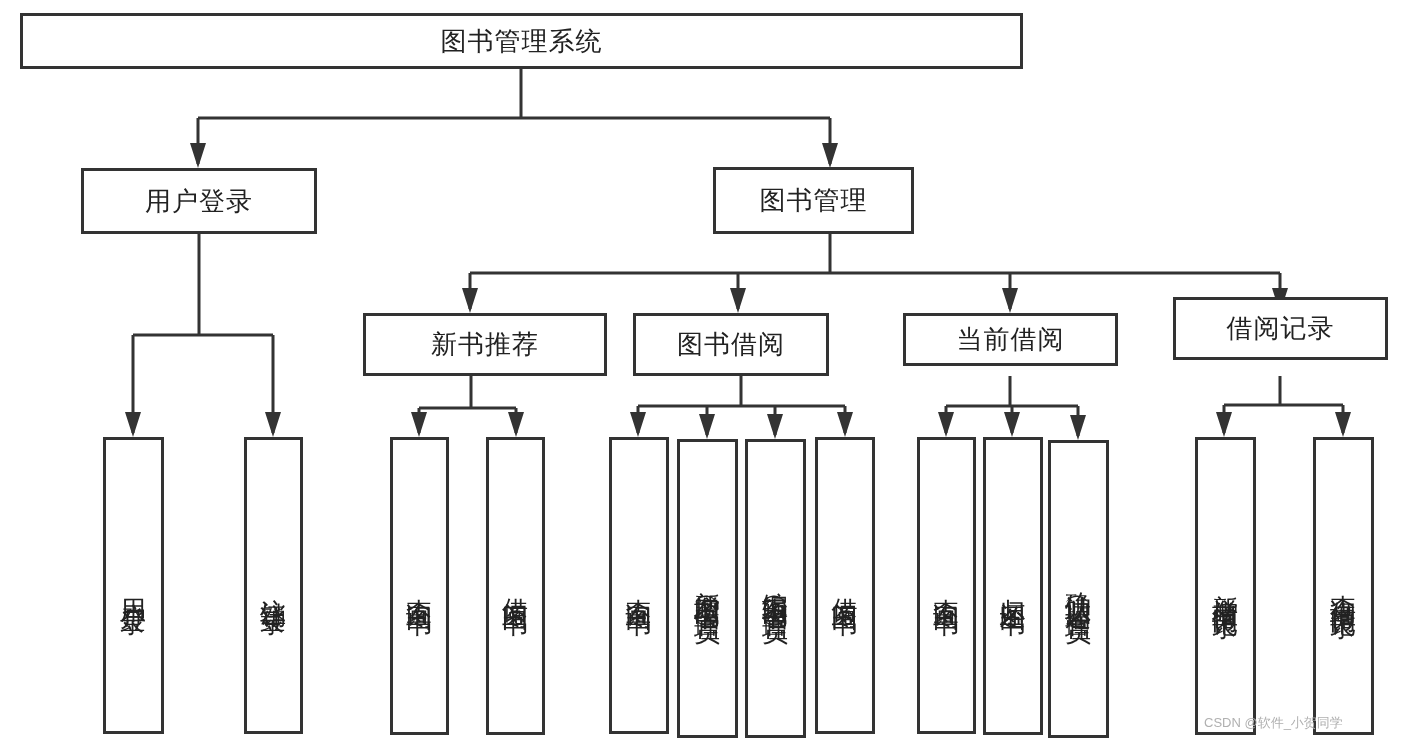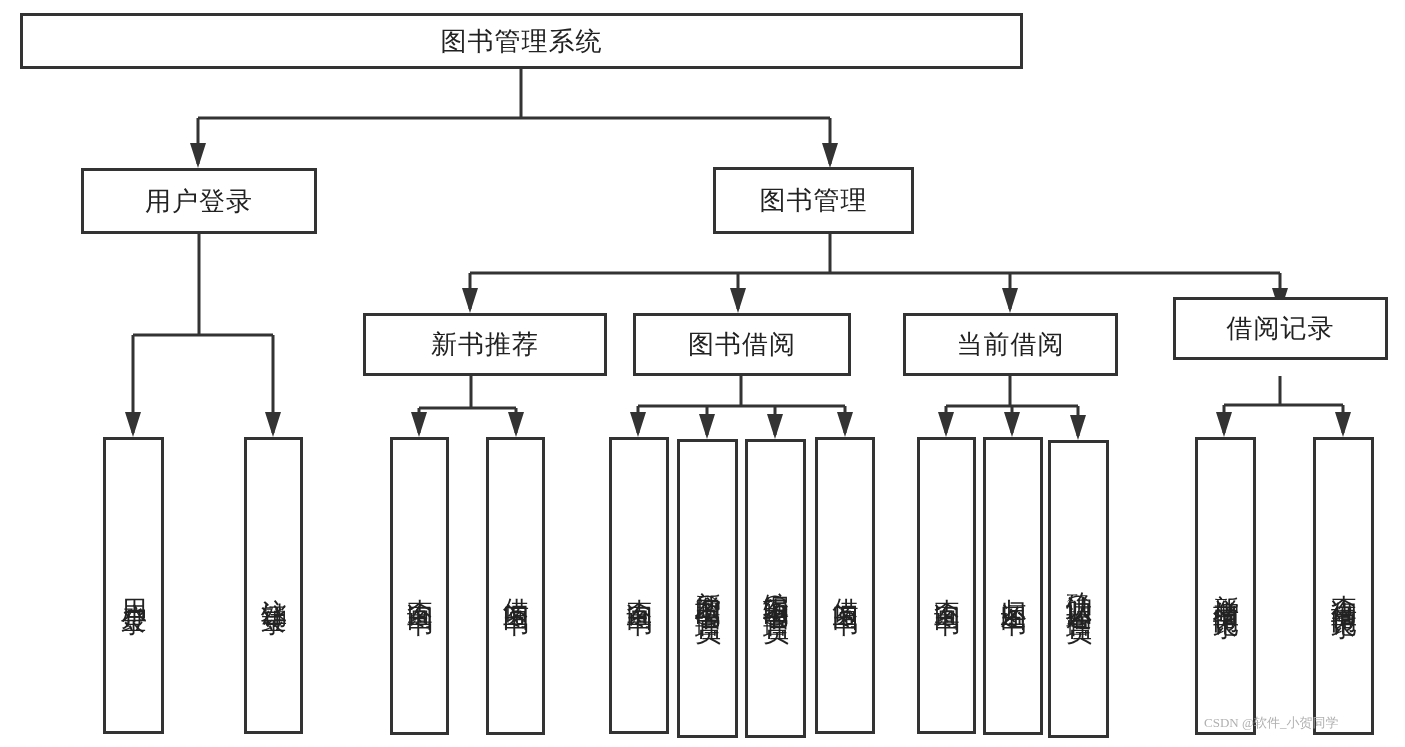--- a/index.html
+++ b/index.html
@@ -1,21 +1,21 @@
 <!DOCTYPE html>
 <html><head>
 <meta charset="utf-8">
 <style>
   html, body { margin: 0; padding: 0; background: #ffffff; }
   .canvas {
     position: relative;
     width: 1405px;
     height: 747px;
     background: #ffffff;
-    font-family: Liberation Serif, serif;
+    font-family: Liberation Sans, sans-serif;
     overflow: hidden;
   }
   svg.connectors {
     position: absolute;
     left: 0; top: 0;
     width: 1405px; height: 747px;
     z-index: 1;
   }
   .node {
     position: absolute;
@@ -81,24 +81,24 @@
   <div class="node h-node" style="left:81px; top:168px; width:236px; height:66px;">
     <span>用户登录</span>
   </div>
   <div class="node h-node" style="left:713px; top:167px; width:201px; height:67px;">
     <span>图书管理</span>
   </div>
 
   <div class="node h-node" style="left:363px; top:313px; width:244px; height:63px;">
     <span>新书推荐</span>
   </div>
-  <div class="node h-node" style="left:633px; top:313px; width:218px; height:63px;">
+  <div class="node h-node" style="left:633px; top:313px; width:196px; height:63px;">
     <span>图书借阅</span>
   </div>
-  <div class="node h-node" style="left:903px; top:313px; width:215px; height:63px;">
+  <div class="node h-node" style="left:903px; top:313px; width:215px; height:53px;">
     <span>当前借阅</span>
   </div>
   <div class="node h-node" style="left:1173px; top:297px; width:215px; height:63px;">
     <span>借阅记录</span>
   </div>
 
   <div class="node v-node" style="left:103px; top:437px; width:61px; height:297px;">
     <span class="vtext">用户登录</span>
   </div>
   <div class="node v-node" style="left:244px; top:437px; width:59px; height:297px;">

